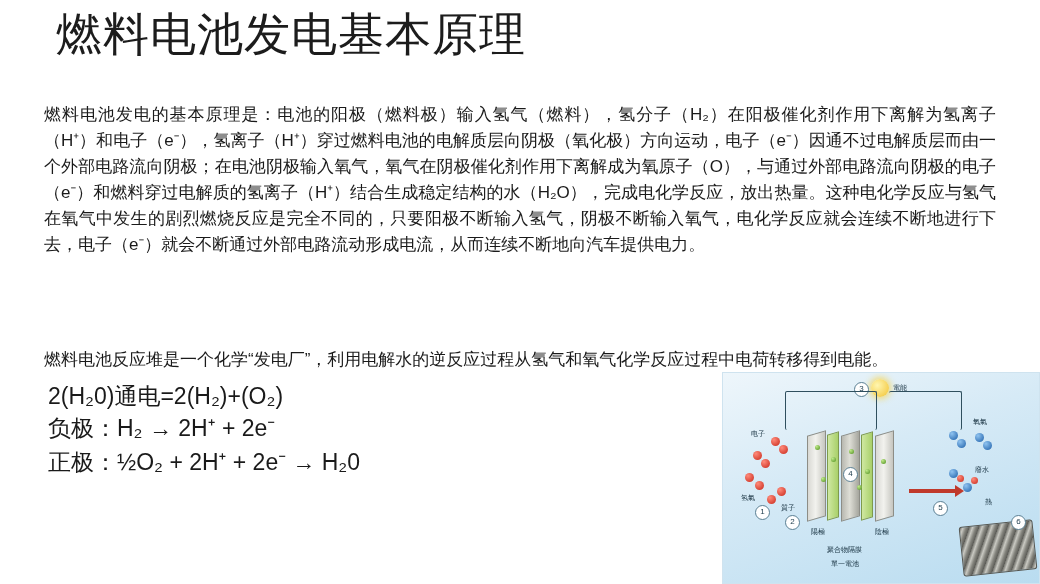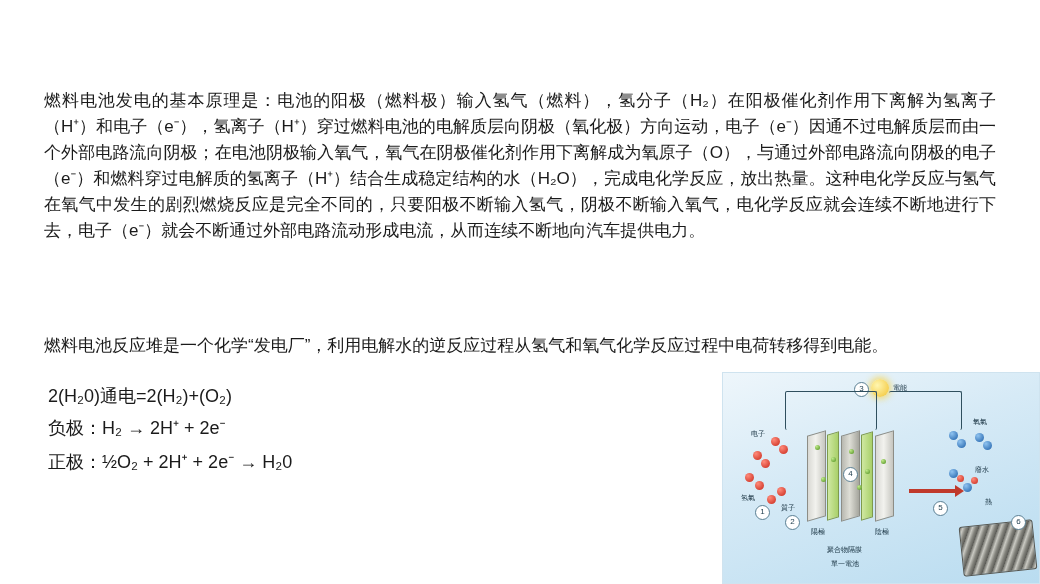--- a/index.html
+++ b/index.html
@@ -34,32 +34,33 @@
   }
   .body-text {
     position: absolute;
     left: 44px;
     width: 952px;
     font-size: 17px;
     line-height: 26px;
     color: #1a1a1a;
     font-family: "Liberation Sans", sans-serif;
     text-align: justify;
+    margin-top: 14px;
   }
   .p1 { top: 88px; }
   .p2 { top: 232px; }
   .p3 { top: 333px; }
   .link {
     color: #2a6ebb;
     text-decoration: underline;
   }
   .eq {
     position: absolute;
     left: 48px;
-    font-size: 18px;
+    font-size: 23px;
     line-height: 28px;
     color: #1a1a1a;
     font-family: "Liberation Sans", sans-serif;
   }
   .eq1 { top: 382px; }
   .eq2 { top: 414px; }
   .eq3 { top: 448px; }
 
   
   .figure {
@@ -157,20 +158,21 @@
     border: 1px solid #55554f;
     border-radius: 3px;
     transform: rotate(-6deg);
   }
 </style>
 </head>
 <body>
 
 <div class="slide">
 
+  <div class="title">燃料电池发电基本原理</div>
 
   <div class="body-text p1">燃料电池发电的基本原理是：电池的阳极（燃料极）输入氢气（燃料），氢分子（H₂）在阳极催化剂作用下离解为氢离子（H⁺）和电子（e⁻），氢离子（H⁺）穿过燃料电池的电解质层向阴极（氧化极）方向运动，电子（e⁻）因通不过电解质层而由一个外部电路流向阴极；在电池阴极输入氧气，氧气在阴极催化剂作用下离解成为氧原子（O），与通过外部电路流向阴极的电子（e⁻）和燃料穿过电解质的氢离子（H⁺）结合生成稳定结构的水（H₂O），完成电化学反应，放出热量。这种电化学反应与氢气在氧气中发生的剧烈燃烧反应是完全不同的，只要阳极不断输入氢气，阴极不断输入氧气，电化学反应就会连续不断地进行下去，电子（e⁻）就会不断通过外部电路流动形成电流，从而连续不断地向汽车提供电力。</div>
 
 
   <div class="body-text p3">燃料电池反应堆是一个化学“发电厂”，利用电解水的逆反应过程从氢气和氧气化学反应过程中电荷转移得到电能。</div>
 
   <div class="eq eq1">2(H₂0)通电=2(H₂)+(O₂)</div>
   <div class="eq eq2">负极：H₂ → 2H⁺ + 2e⁻</div>
   <div class="eq eq3">正极：½O₂ + 2H⁺ + 2e⁻ → H₂0</div>
 

